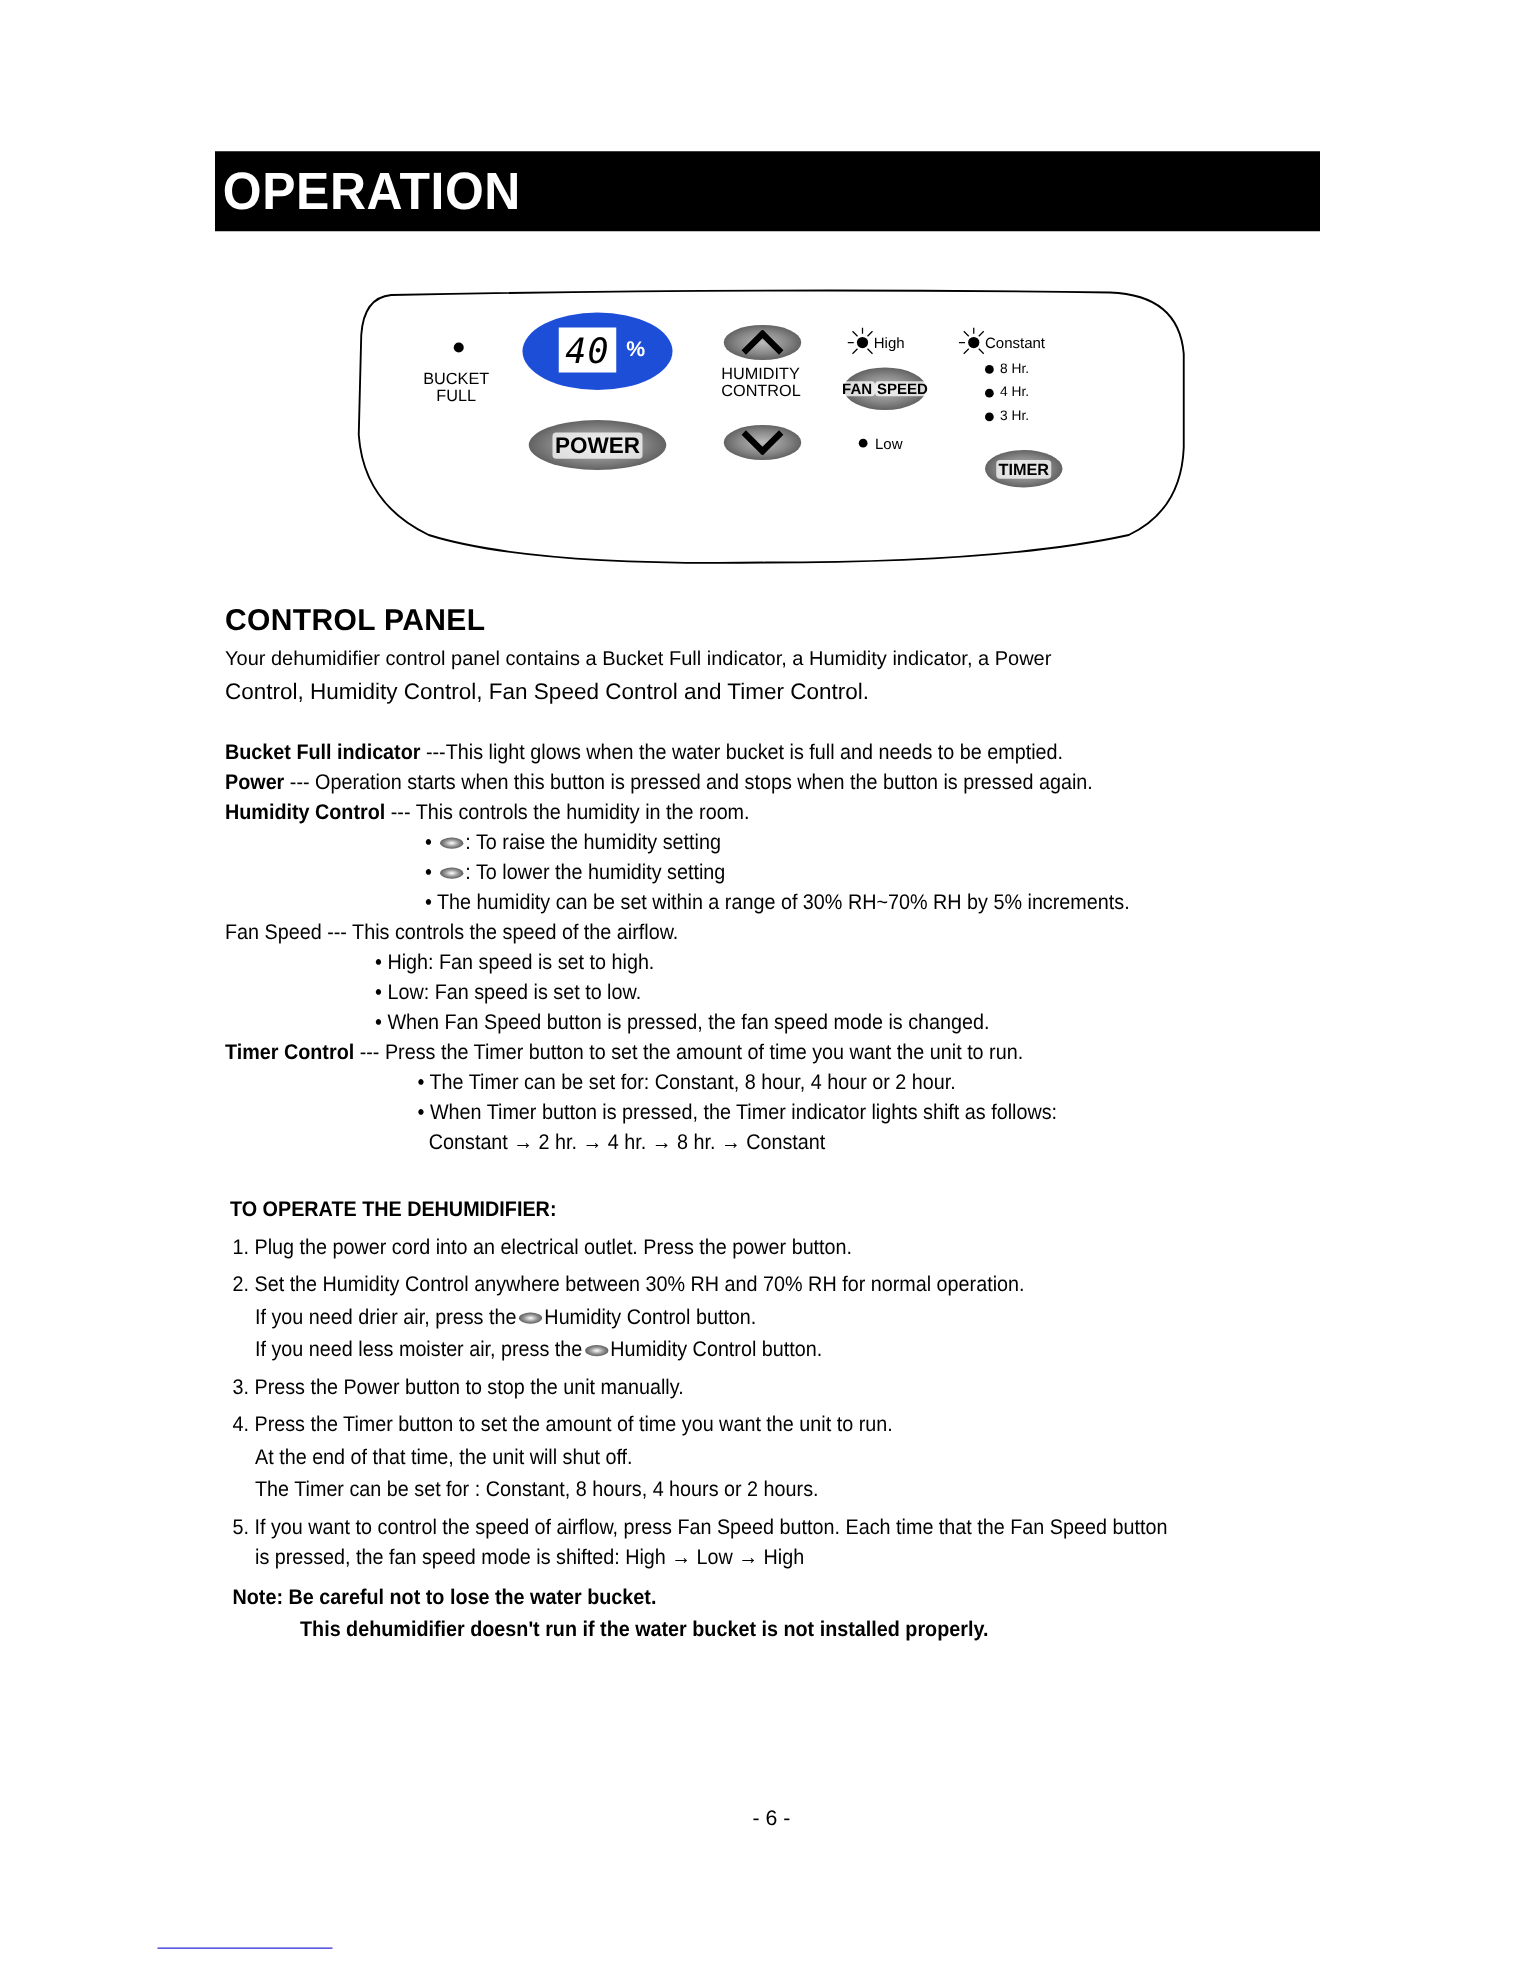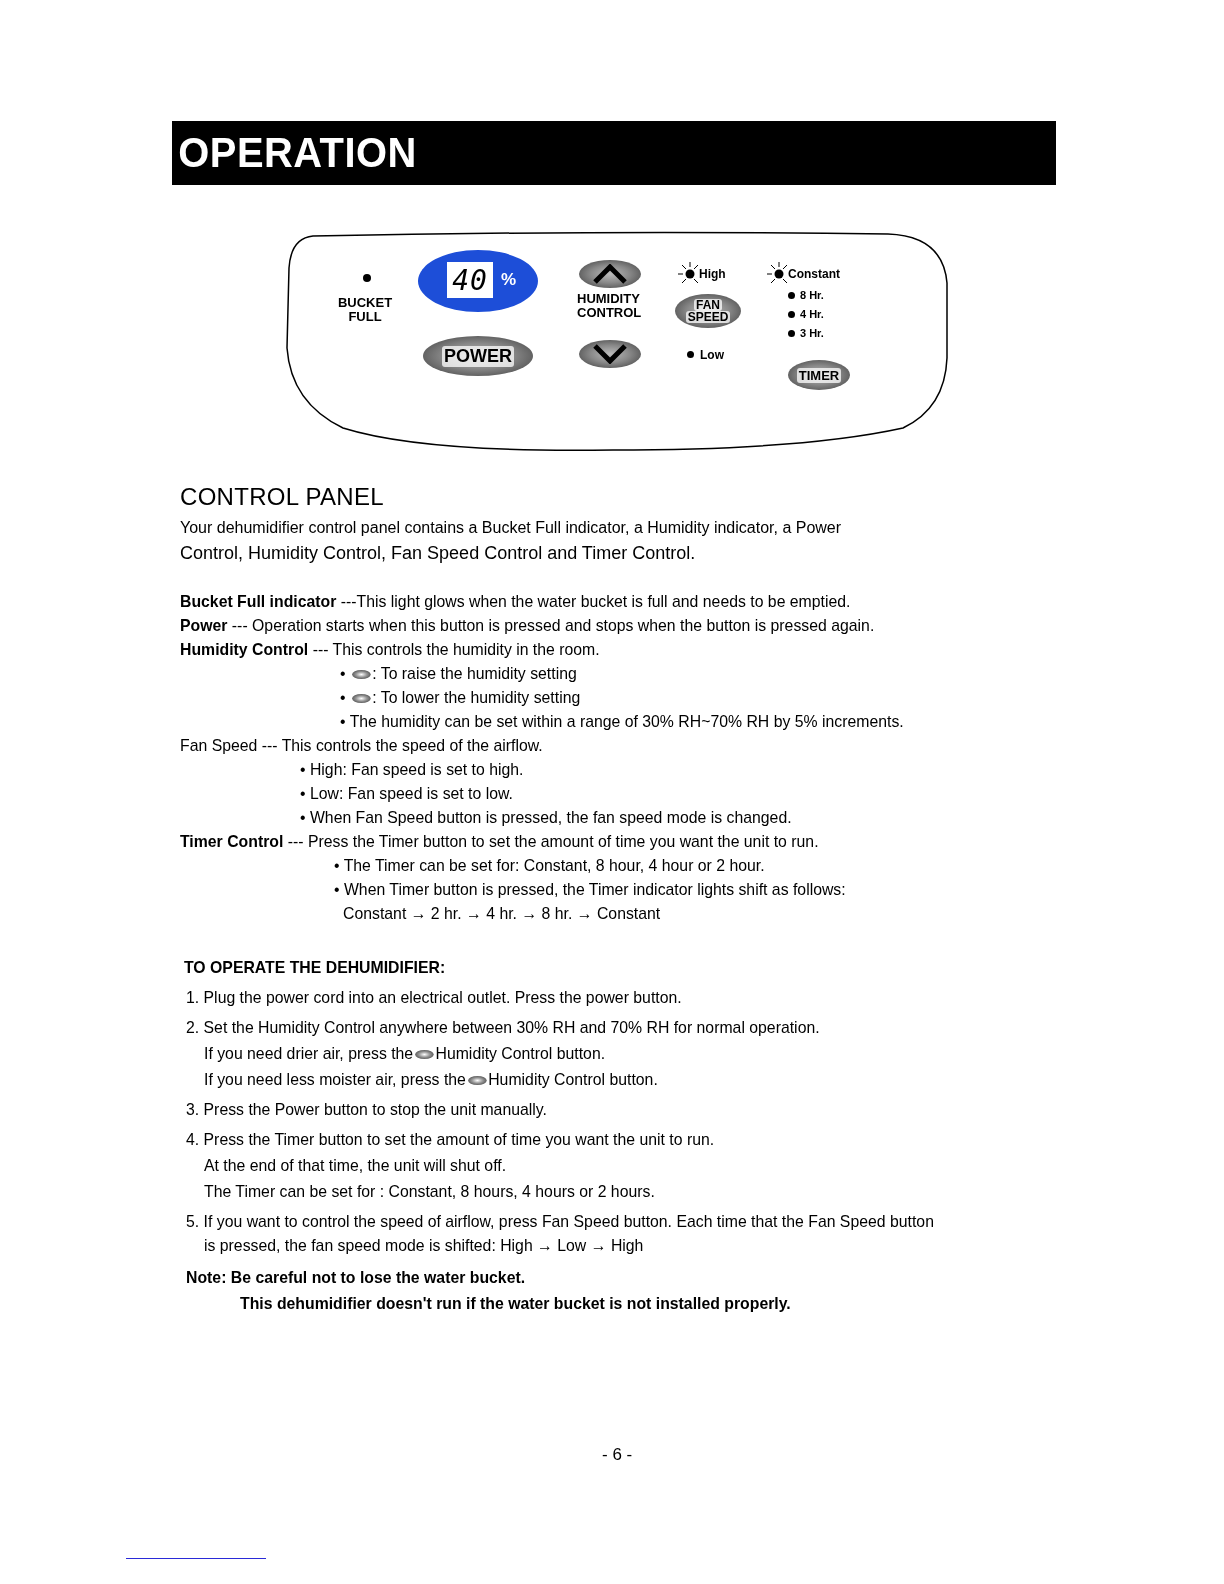--- a/index.html
+++ b/index.html
@@ -8,31 +8,31 @@
   .abs { position: absolute; }
 
   
   #banner { left: 172px; top: 121px; width: 884px; height: 64px; background: #000;
             display: flex; align-items: center; justify-content: flex-start; }
   #banner span { color: #fff; font-size: 42px; font-weight: bold; letter-spacing: 0.5px;
                  font-family: "Liberation Sans", sans-serif; transform: scaleX(0.95); }
 
   
   #panel { left: 283px; top: 228px; width: 666px; height: 238px; }
-  .ptext { position: absolute; font-weight: bold; font-size: 13px; line-height: 14px;
+  .ptext { position: absolute; font-weight: normal; font-size: 13px; line-height: 14px;
            font-family: "Liberation Sans", sans-serif; }
   .dot { position: absolute; width: 8px; height: 8px; border-radius: 50%; background: #000; }
   .btnoval { position: absolute; border-radius: 50%;
              background: radial-gradient(ellipse at center, #bbb 0%, #888 45%, #555 80%, #333 100%);
              display: flex; align-items: center; justify-content: center;
              font-weight: bold; color: #000; font-family: "Liberation Sans", sans-serif; }
   .btnoval span { background: rgba(255,255,255,0.75); padding: 0 2px; border-radius: 3px; }
 
   
-  .h1 { font-size: 24px; font-weight: normal; letter-spacing: 0.3px; text-align: right; }
+  .h1 { font-size: 24px; font-weight: bold; letter-spacing: 0.3px; text-align: right; }
   .t  { font-size: 17px; line-height: 20px; white-space: nowrap; transform-origin: 0 0; }
   .tb { font-weight: bold; }
   .ic-oval { display: inline-block; width: 20px; height: 9px; border-radius: 50%;
              background: radial-gradient(ellipse at center, #fff 0%, #999 40%, #222 100%);
              vertical-align: middle; margin: 0 2px; }
   #footer-line { left: 126px; top: 1558px; width: 140px; height: 1px; background: #2a2ad8; }
 </style>
 </head>
 <body>
 
@@ -80,21 +80,21 @@
     <g stroke="#000" stroke-width="1">
         <line x1="0" y1="12" x2="5" y2="12"></line>
         <line x1="12" y1="0" x2="12" y2="5"></line>
         <line x1="4" y1="3" x2="8" y2="7"></line>
         <line x1="20" y1="3" x2="16" y2="7"></line>
         <line x1="4" y1="21" x2="8" y2="17"></line>
         <line x1="20" y1="21" x2="16" y2="17"></line>
       </g>
   </svg>
   <div class="ptext" style="left:416px;top:39px;font-size:12px">High</div>
-  <div class="btnoval" style="left:392px;top:66px;width:66px;height:34px;font-size:12px;line-height:12px;flex-direction:column">
+  <div class="btnoval" style="left:392px;top:66px;width:66px;height:34px;font-size:12px;line-height:12px;flex-direction:row">
     <span>FAN</span>
     <span>SPEED</span>
   </div>
   <div class="dot" style="left:404px;top:123px;width:7px;height:7px"></div>
   <div class="ptext" style="left:417px;top:120px;font-size:12px">Low</div>
 
   <svg class="abs" style="left:484px;top:34px" width="22" height="22">
     <circle cx="12" cy="12" r="4.5" fill="#000"></circle>
     <g stroke="#000" stroke-width="1">
         <line x1="0" y1="12" x2="5" y2="12"></line>

